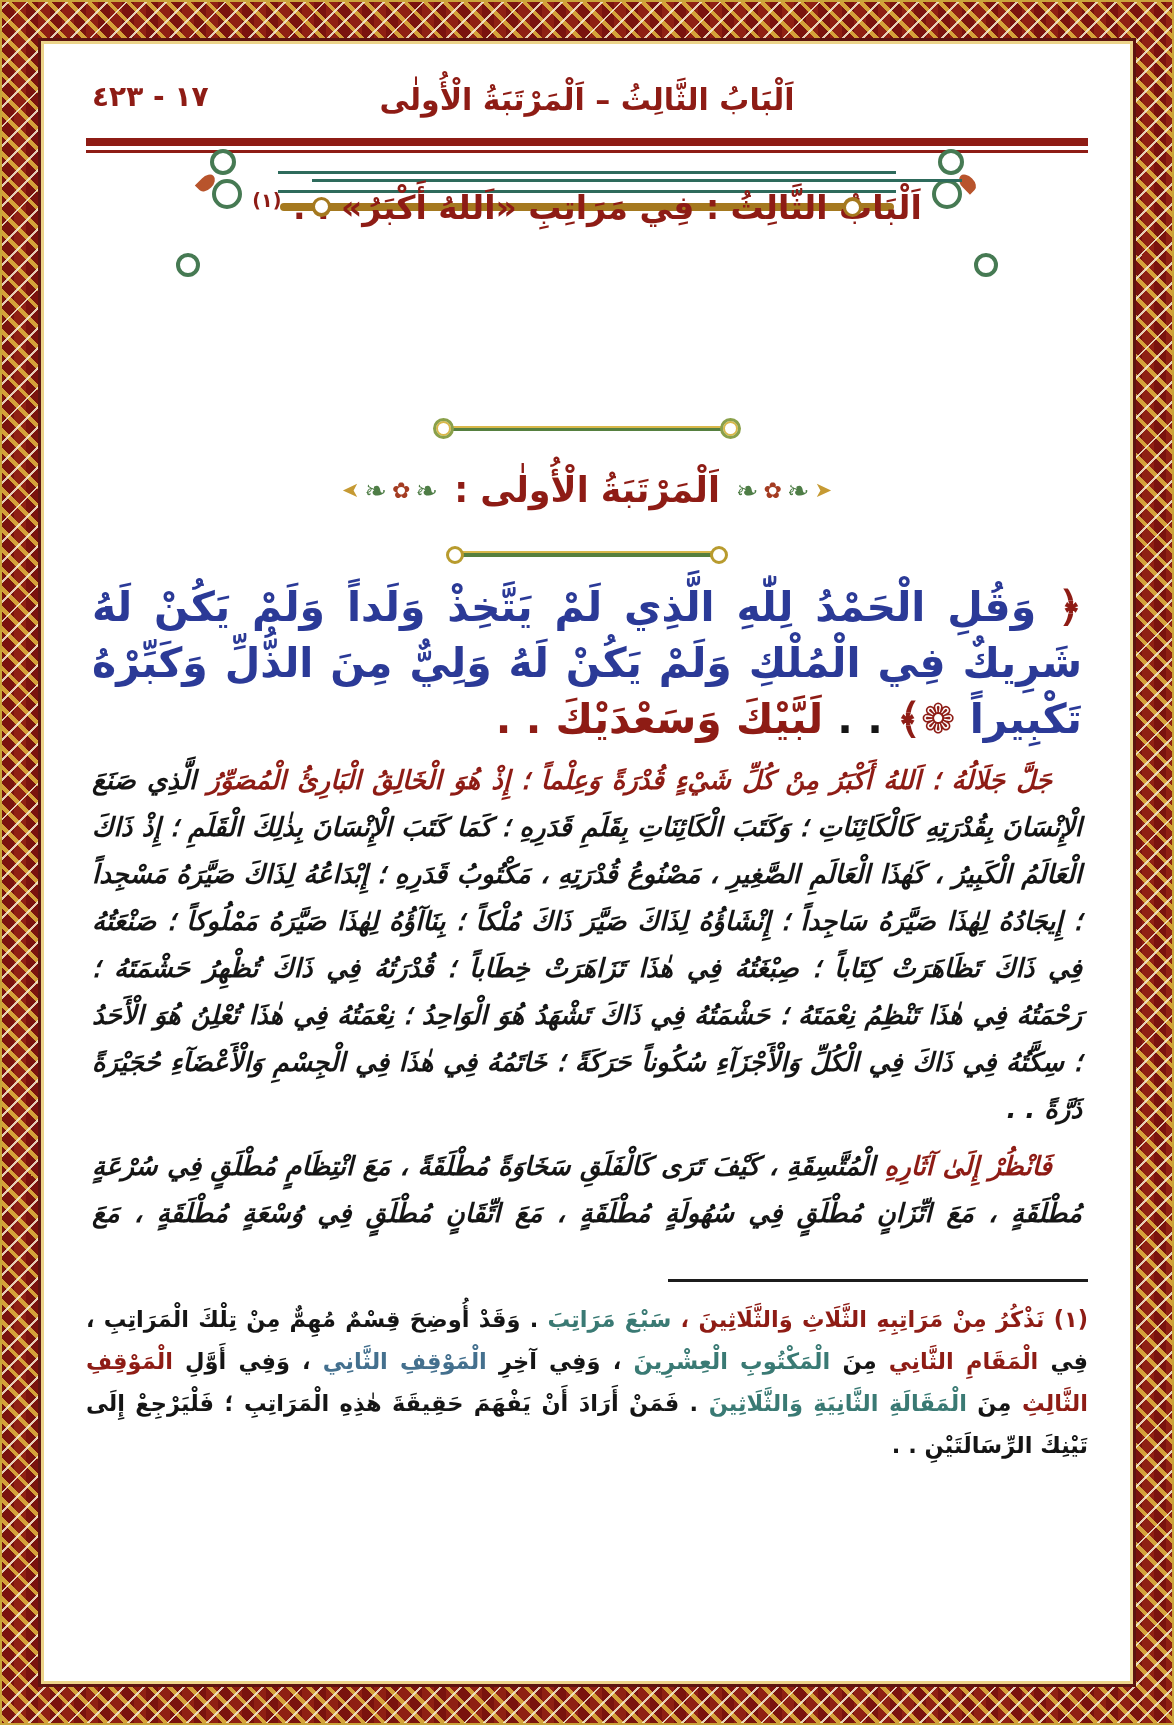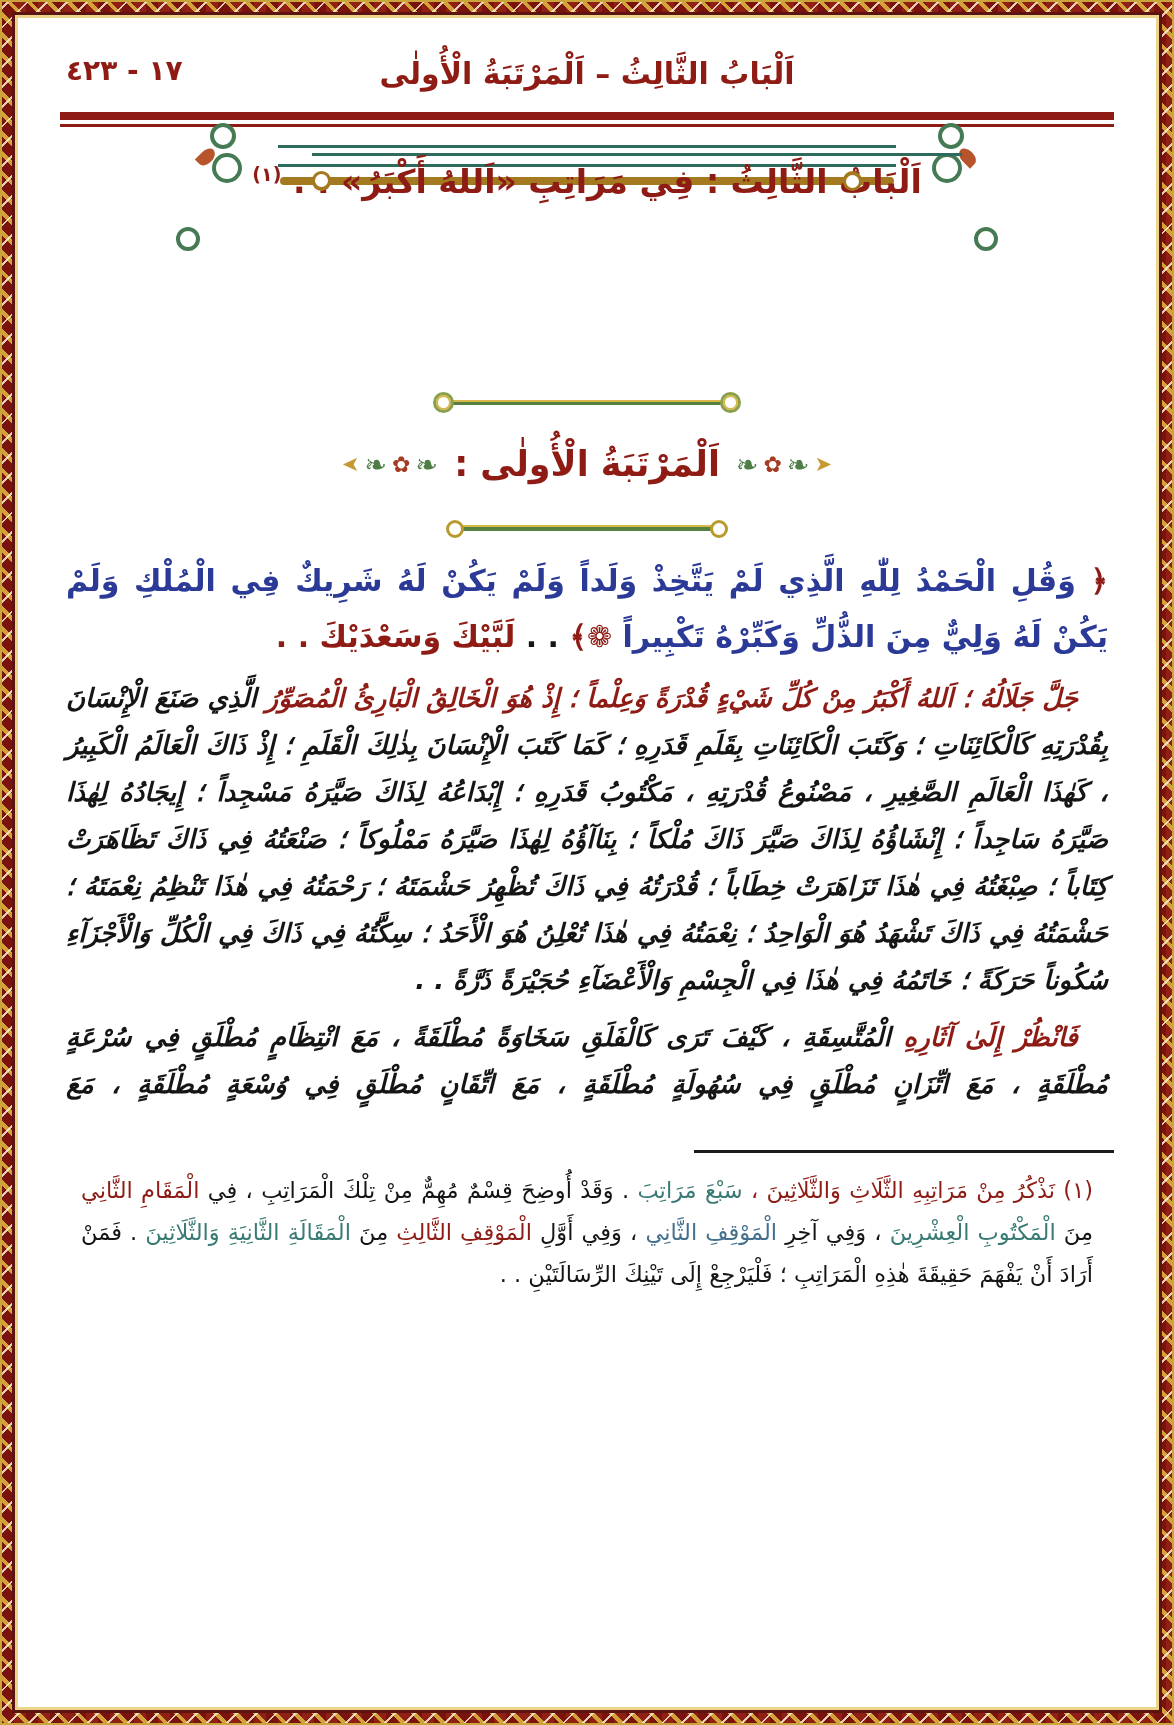--- a/index.html
+++ b/index.html
@@ -13,21 +13,21 @@
   }
   html,body{margin:0;padding:0;background:#fff;}
   body{
     width:1174px;height:1725px;
     font-family:"DejaVu Sans",sans-serif;
     direction:rtl;
     overflow:hidden;
   }
   
   .frame{
-    box-sizing:border-box;width:1174px;height:1725px;padding:16px;
+    box-sizing:border-box;width:1174px;height:1725px;padding:42px;
     background-color:var(--border_red);
     background-image:
       repeating-linear-gradient(135deg, rgba(246,236,210,0) 0 3px, rgba(246,236,210,.85) 3px 5px, rgba(246,236,210,0) 5px 14px),
       repeating-linear-gradient(45deg, rgba(217,169,60,0) 0 2px, rgba(217,169,60,.95) 2px 6px, rgba(217,169,60,0) 6px 14px),
       repeating-linear-gradient(90deg, #7a130e 0 12px, #8f2013 12px 24px);
     border:2px solid #caa53a;
   }
   .sheet{
     box-sizing:border-box;width:100%;height:100%;
     background:#fff;
@@ -105,39 +105,39 @@
   .flank .sprig{color:#4e7d46;font-size:27px;}
   .flank .bloom{color:#a43c22;font-size:22px;}
   .flank-left .arrow{transform:scaleX(-1);}
   .so-bottomline{position:relative;width:252px;height:4px;margin:14px auto 0;background:#56803f;box-shadow:0 -2px 0 #d9b84a;}
   .so-bottomline::before,.so-bottomline::after{
     content:"";position:absolute;top:-7px;width:12px;height:12px;border:3px solid #b89b2e;border-radius:50%;background:#fff;}
   .so-bottomline::before{left:-15px;} .so-bottomline::after{right:-15px;}
 
   
   .verse{
-    margin:22px 6px 6px;font-size:30px;font-weight:bold;line-height:56px;
+    margin:22px 6px 6px;font-size:41px;font-weight:bold;line-height:56px;
     text-align:justify;color:var(--blue);
   }
   .bodytext{
     margin:10px 6px 0;font-size:26px;font-weight:bold;line-height:47px;
     text-align:justify;color:var(--ink);text-indent:30px;font-style:italic;
   }
   .para2{text-align-last:justify;}
   .seg-red{color:var(--maroon);}
   .seg-blue{color:var(--blue);}
   .seg-teal{color:var(--teal);}
   .seg-steel{color:var(--steel);}
   .seg-ink{color:var(--ink);}
   .seg-bracket{color:var(--maroon);}
 
   
   .footnote-sep{width:420px;height:3px;background:#1c1c1c;margin:42px 0 16px auto;margin-right:0;margin-left:auto;}
   .footnote{
-    margin:0 21px;font-size:22.5px;font-weight:normal;line-height:42px;
+    margin:0 0;font-size:22.5px;font-weight:bold;line-height:42px;
     text-align:justify;color:var(--ink);
   }
   .signature{margin:4px 6px 0;font-size:23px;font-weight:bold;line-height:44px;text-align:right;}
 </style>
 </head>
 <body>
 
 <div class="frame">
   <div class="sheet">
 

